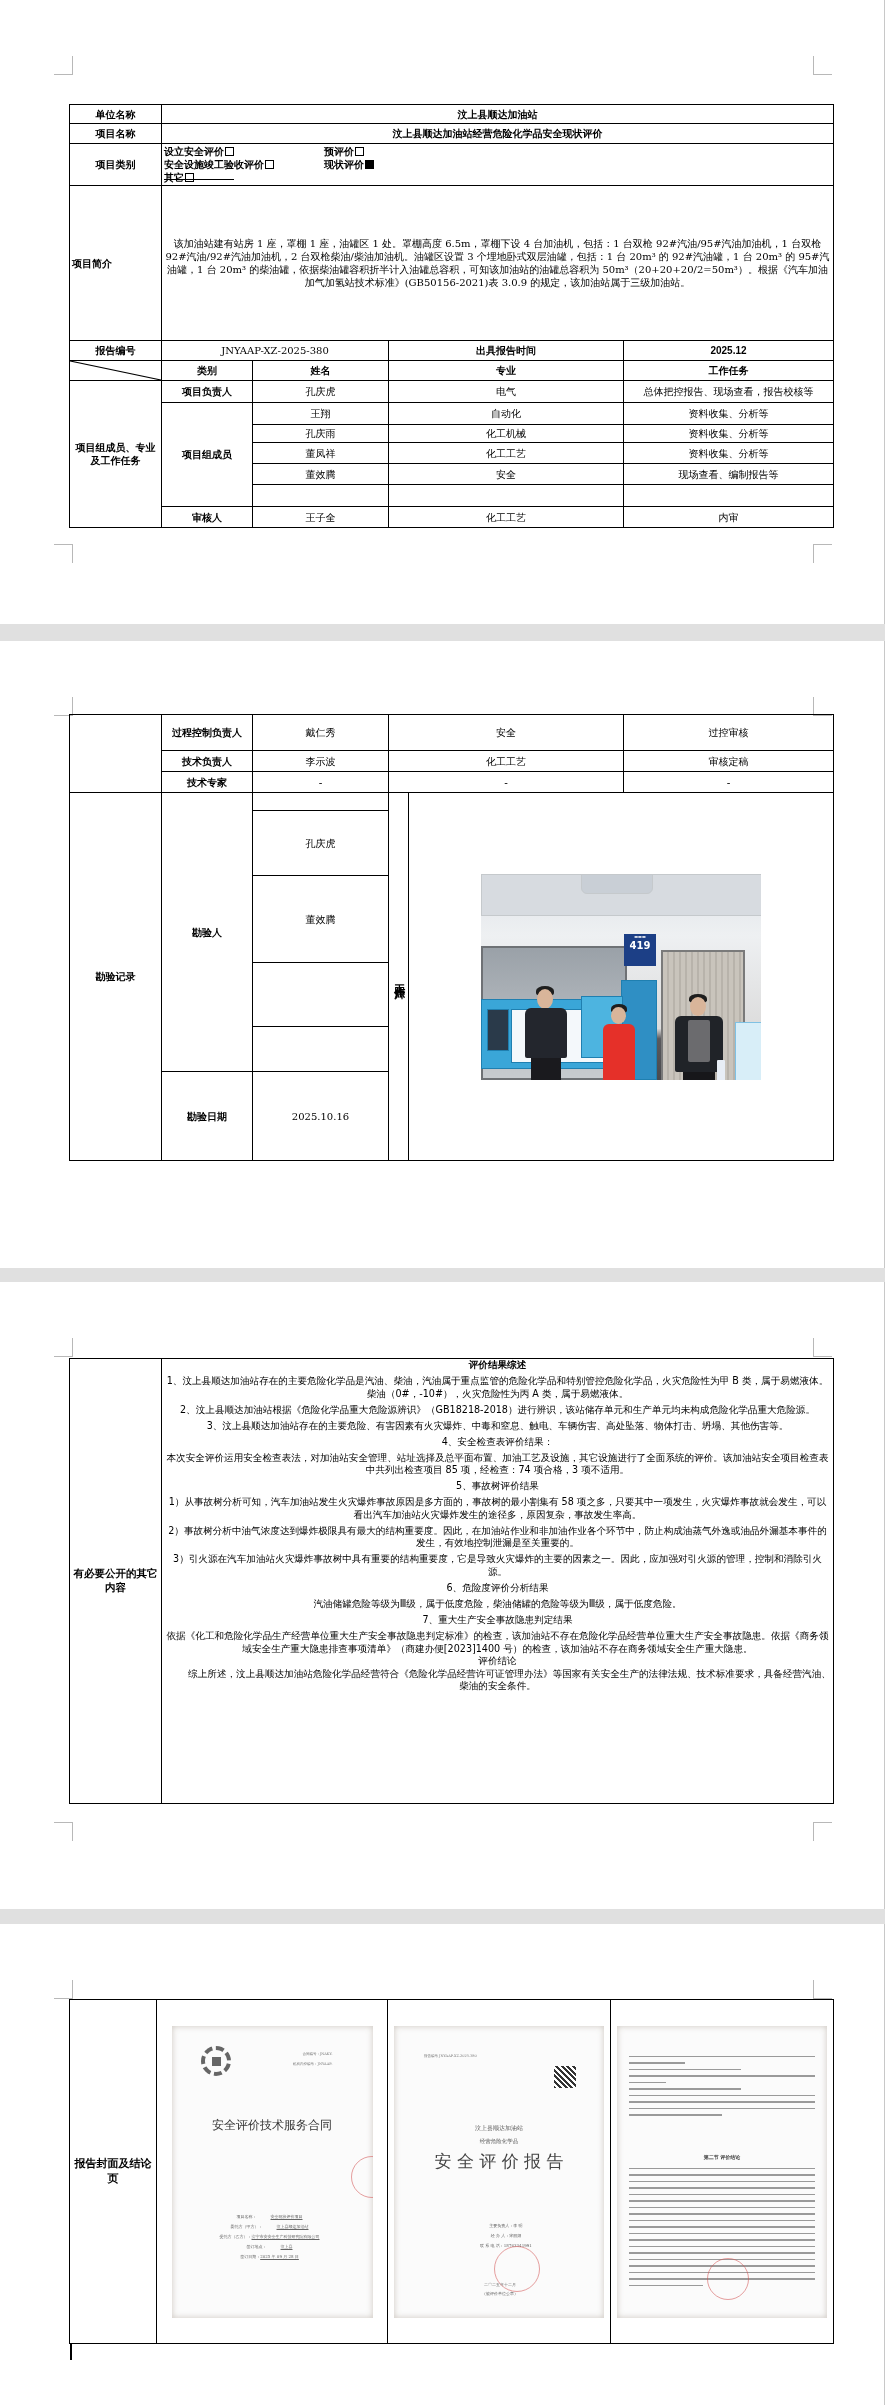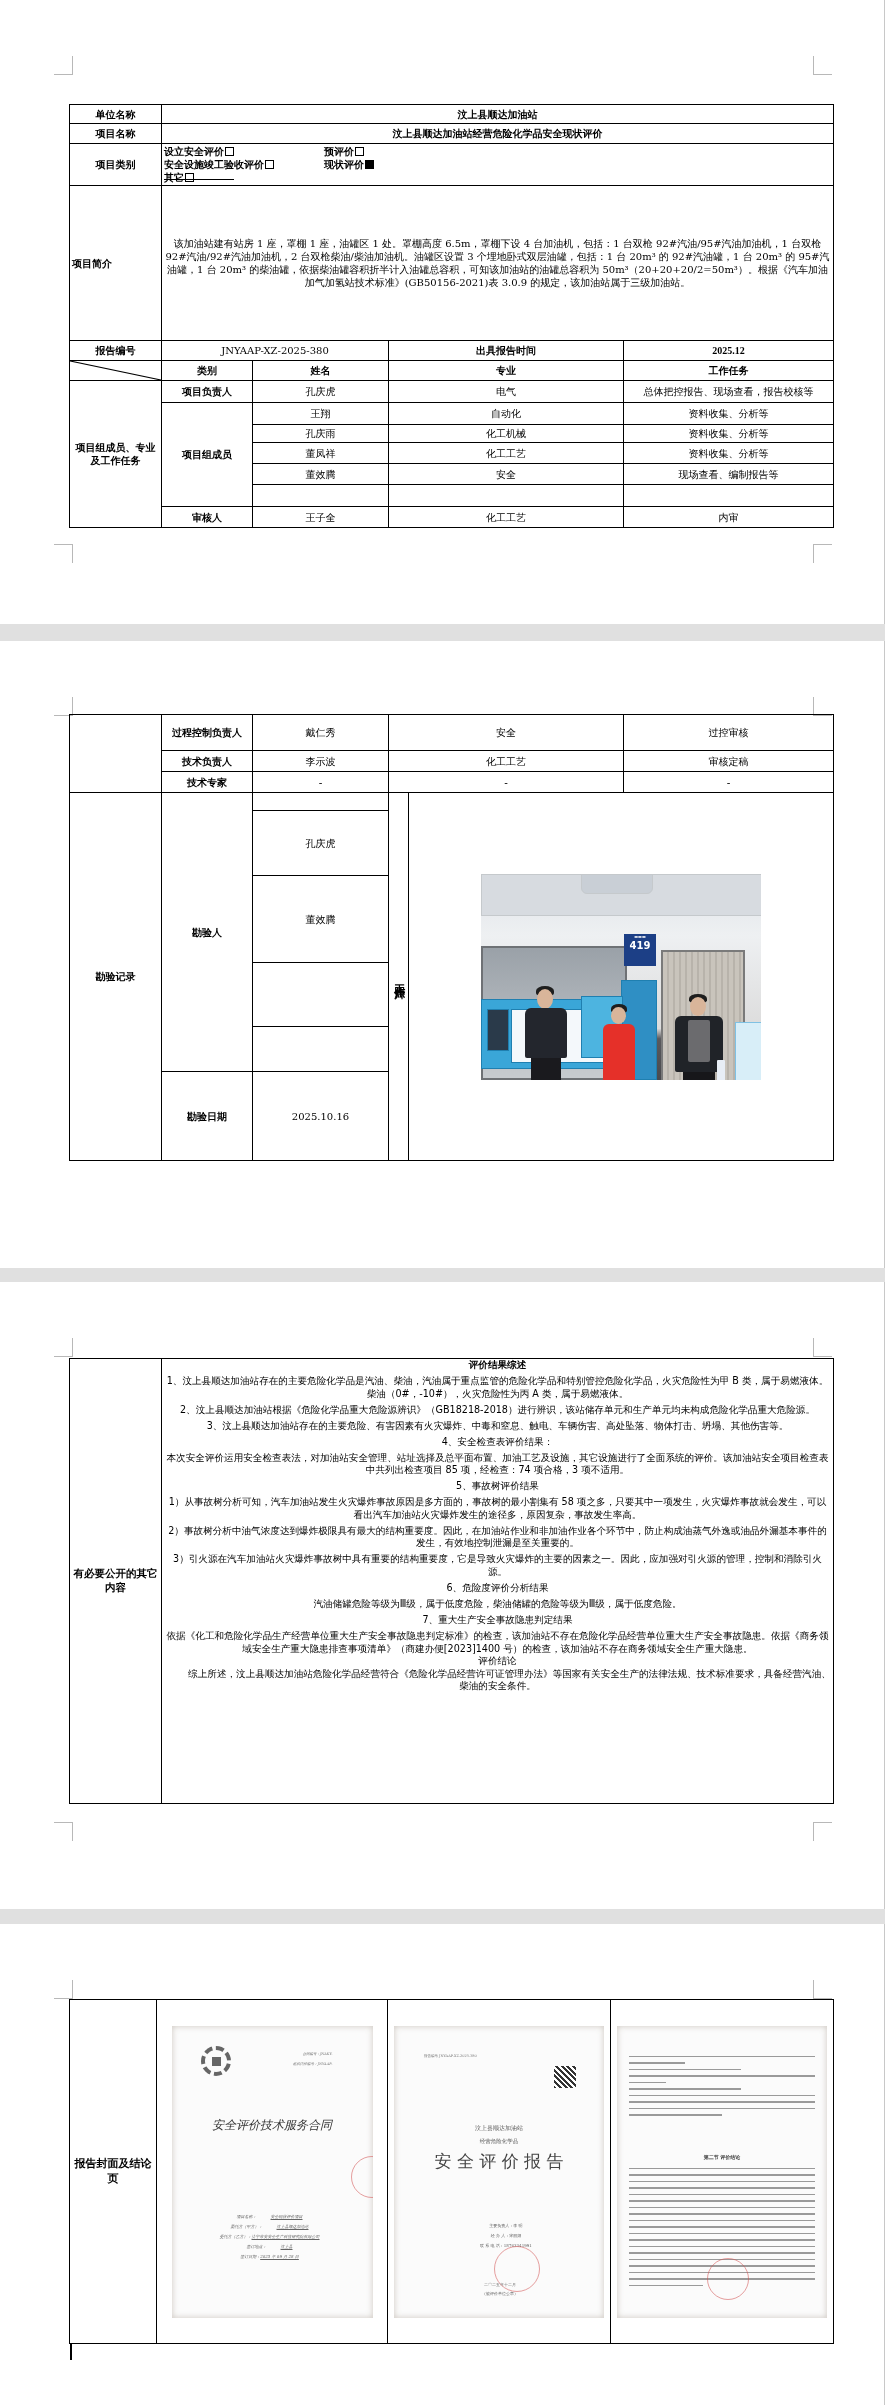--- a/index.html
+++ b/index.html
@@ -137,21 +137,21 @@
       </td>
     </tr>
     <tr style="height:155px">
       <td class="b left">项目简介</td>
       <td colspan="4" class="intro-text">该加油站建有站房 1 座，罩棚 1 座，油罐区 1 处。罩棚高度 6.5m，罩棚下设 4 台加油机，包括：1 台双枪 92#汽油/95#汽油加油机，1 台双枪 92#汽油/92#汽油加油机，2 台双枪柴油/柴油加油机。油罐区设置 3 个埋地卧式双层油罐，包括：1 台 20m³ 的 92#汽油罐，1 台 20m³ 的 95#汽油罐，1 台 20m³ 的柴油罐，依据柴油罐容积折半计入油罐总容积，可知该加油站的油罐总容积为 50m³（20+20+20/2=50m³）。根据《汽车加油加气加氢站技术标准》(GB50156-2021)表 3.0.9 的规定，该加油站属于三级加油站。</td>
     </tr>
     <tr style="height:20px">
       <td class="b">报告编号</td>
       <td colspan="2" style="font-family:'DejaVu Serif','Liberation Serif',serif;">JNYAAP-XZ-2025-380</td>
       <td class="b">出具报告时间</td>
-      <td class="b" style="font-family:Liberation Serif, serif;">2025.12</td>
+      <td class="b" style="font-family:Liberation Sans, sans-serif;">2025.12</td>
     </tr>
     <tr style="height:20px">
       <td class="diag">
         <svg viewBox="0 0 100 20" preserveAspectRatio="none">
               <line x1="0" y1="0" x2="100" y2="20" stroke="#000" stroke-width="1.2"></line>
             </svg>
       </td>
       <td class="b">类别</td>
       <td class="b">姓名</td>
       <td class="b">专业</td>
@@ -346,21 +346,21 @@
     <colgroup>
         <col style="width:87px">
         <col style="width:231px">
         <col style="width:223px">
         <col style="width:223px">
       </colgroup>
     <tbody>
         <tr style="height:344px">
       <td class="b" style="font-size:11px;">报告封面及结论页</td>
       <td>
-        <div class="scan" style="width:201px;height:292px;font-style:italic;">
+        <div class="scan" style="width:201px;height:292px;">
           <div style="position:absolute;left:29px;top:20px;width:30px;height:30px;border-radius:50%;border:4px dashed #666;box-sizing:border-box;">
                 <div style="position:absolute;left:7px;top:7px;width:9px;height:9px;background:#666;"></div>
               </div>
           <div class="tiny" style="right:40px;top:26px;">合同编号：JNAKY-</div>
           <div class="tiny" style="right:40px;top:36px;">机构内控编号：JNYAAP-</div>
           <div class="ttl" style="top:92px;font-size:12px;">安全评价技术服务合同</div>
           <div style="position:absolute;left:48px;top:186px;font-size:4px;color:#666;line-height:10px;">
             <div><span>项目名称：</span><span style="text-decoration:underline;padding-left:14px;">安全现状评价项目</span></div>
             <div><span>委托方（甲方）：</span><span style="text-decoration:underline;padding-left:14px;">汶上县顺达加油站</span></div>
             <div><span>受托方（乙方）：</span><span style="text-decoration:underline;">济宁市安安全生产科技研究院有限公司</span></div>

